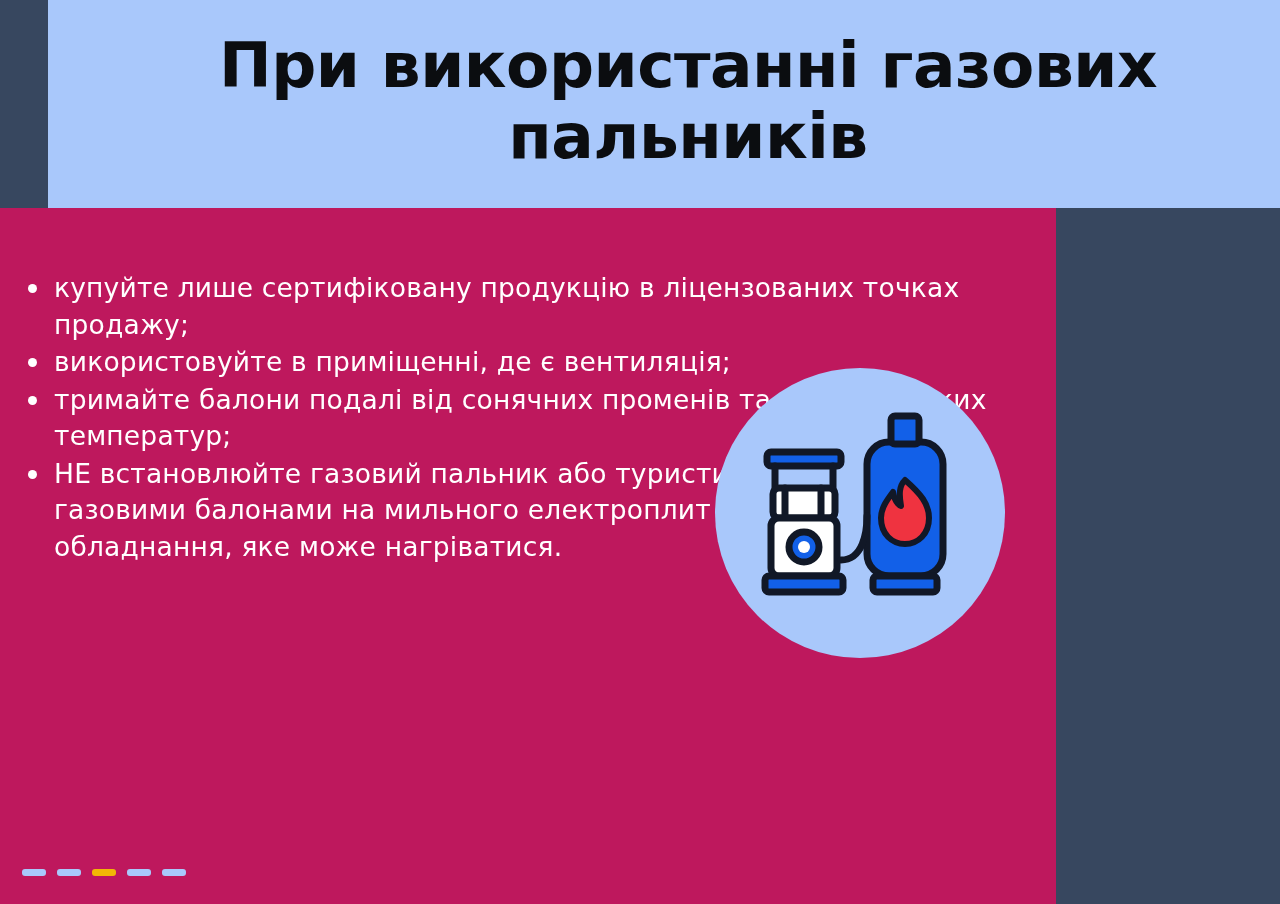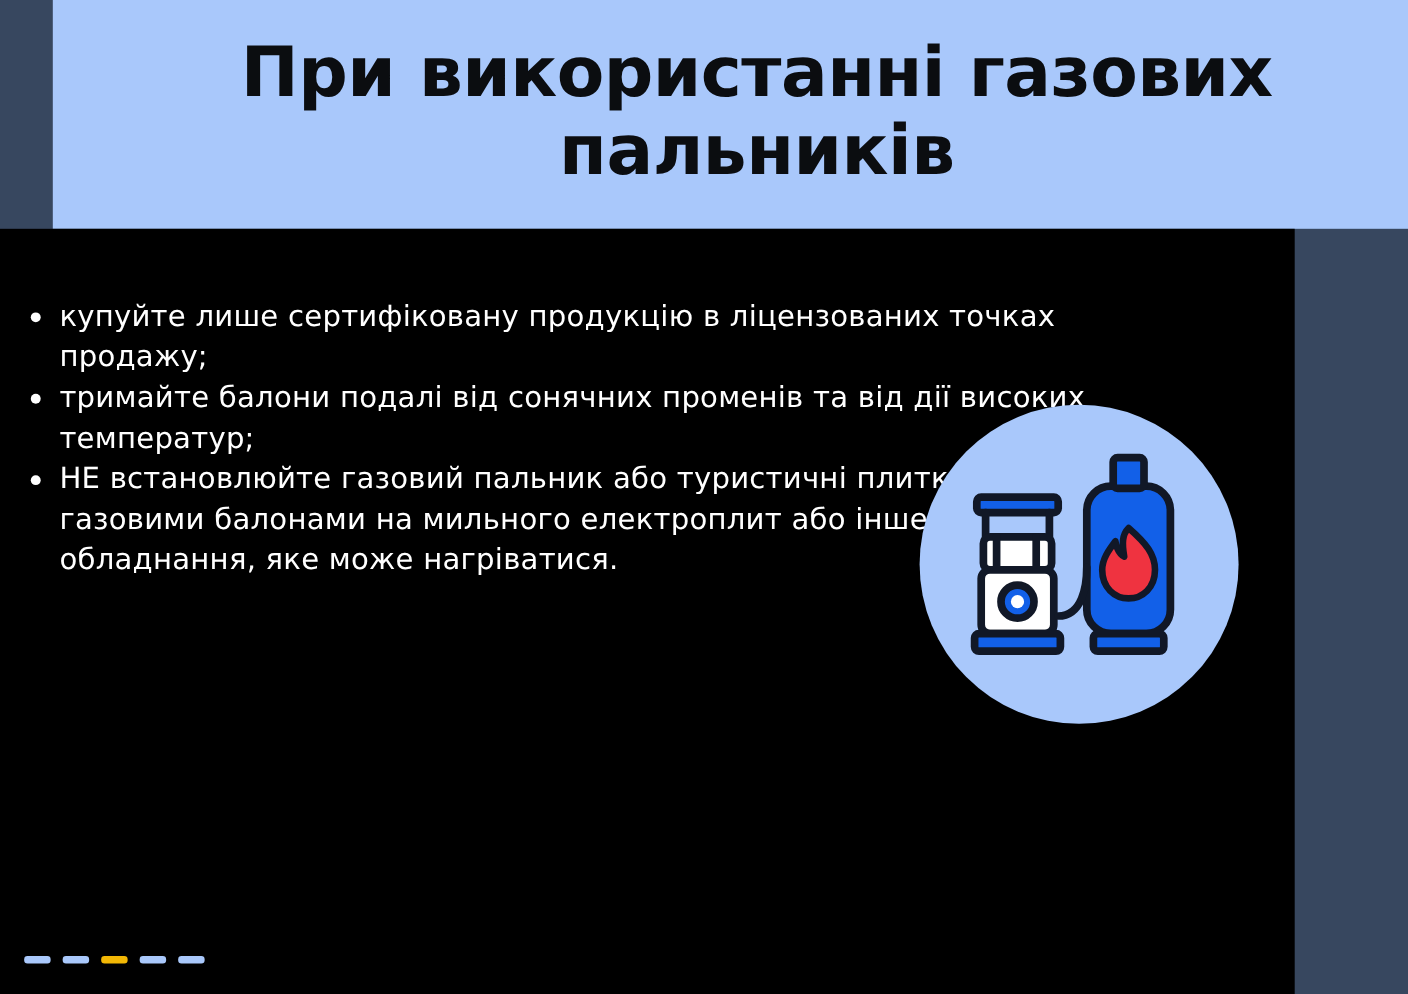--- a/index.html
+++ b/index.html
@@ -42,23 +42,23 @@
     color: #0b0d10;
     text-align: center;
     max-width: 1000px;
     margin-top: -4px;
   }
   
   .body-area {
     position: absolute;
     left: 0;
     top: 208px;
-    width: 1177px;
+    width: 1056px;
     height: 696px;
-    background: #000000;
+    background: #be185d;
   }
   .bullets {
     position: absolute;
     left: 18px;
     top: 62px;
     width: 990px;
     list-style: none;
     margin: 0;
     padding: 0;
   }
@@ -133,20 +133,24 @@
 
   <div class="body-area">
 
     <ul class="bullets">
       <li class="bullet">
         <span class="dot"></span>
         <span>купуйте лише сертифіковану продукцію в ліцензованих точках продажу;</span>
       </li>
       <li class="bullet">
         <span class="dot"></span>
+        <span>використовуйте в приміщенні, де є вентиляція;</span>
+      </li>
+      <li class="bullet">
+        <span class="dot"></span>
         <span>тримайте балони подалі від сонячних променів та від дії високих температур;</span>
       </li>
       <li class="bullet">
         <span class="dot"></span>
         <b>НЕ встановлюйте</b><span> газовий пальник або туристичні плитки з газовими балонами на мильного електроплит або інше обладнання, яке може нагріватися.</span>
       </li>
     </ul>
 
     <div class="illustration">
       <div class="circle-bg"></div>

